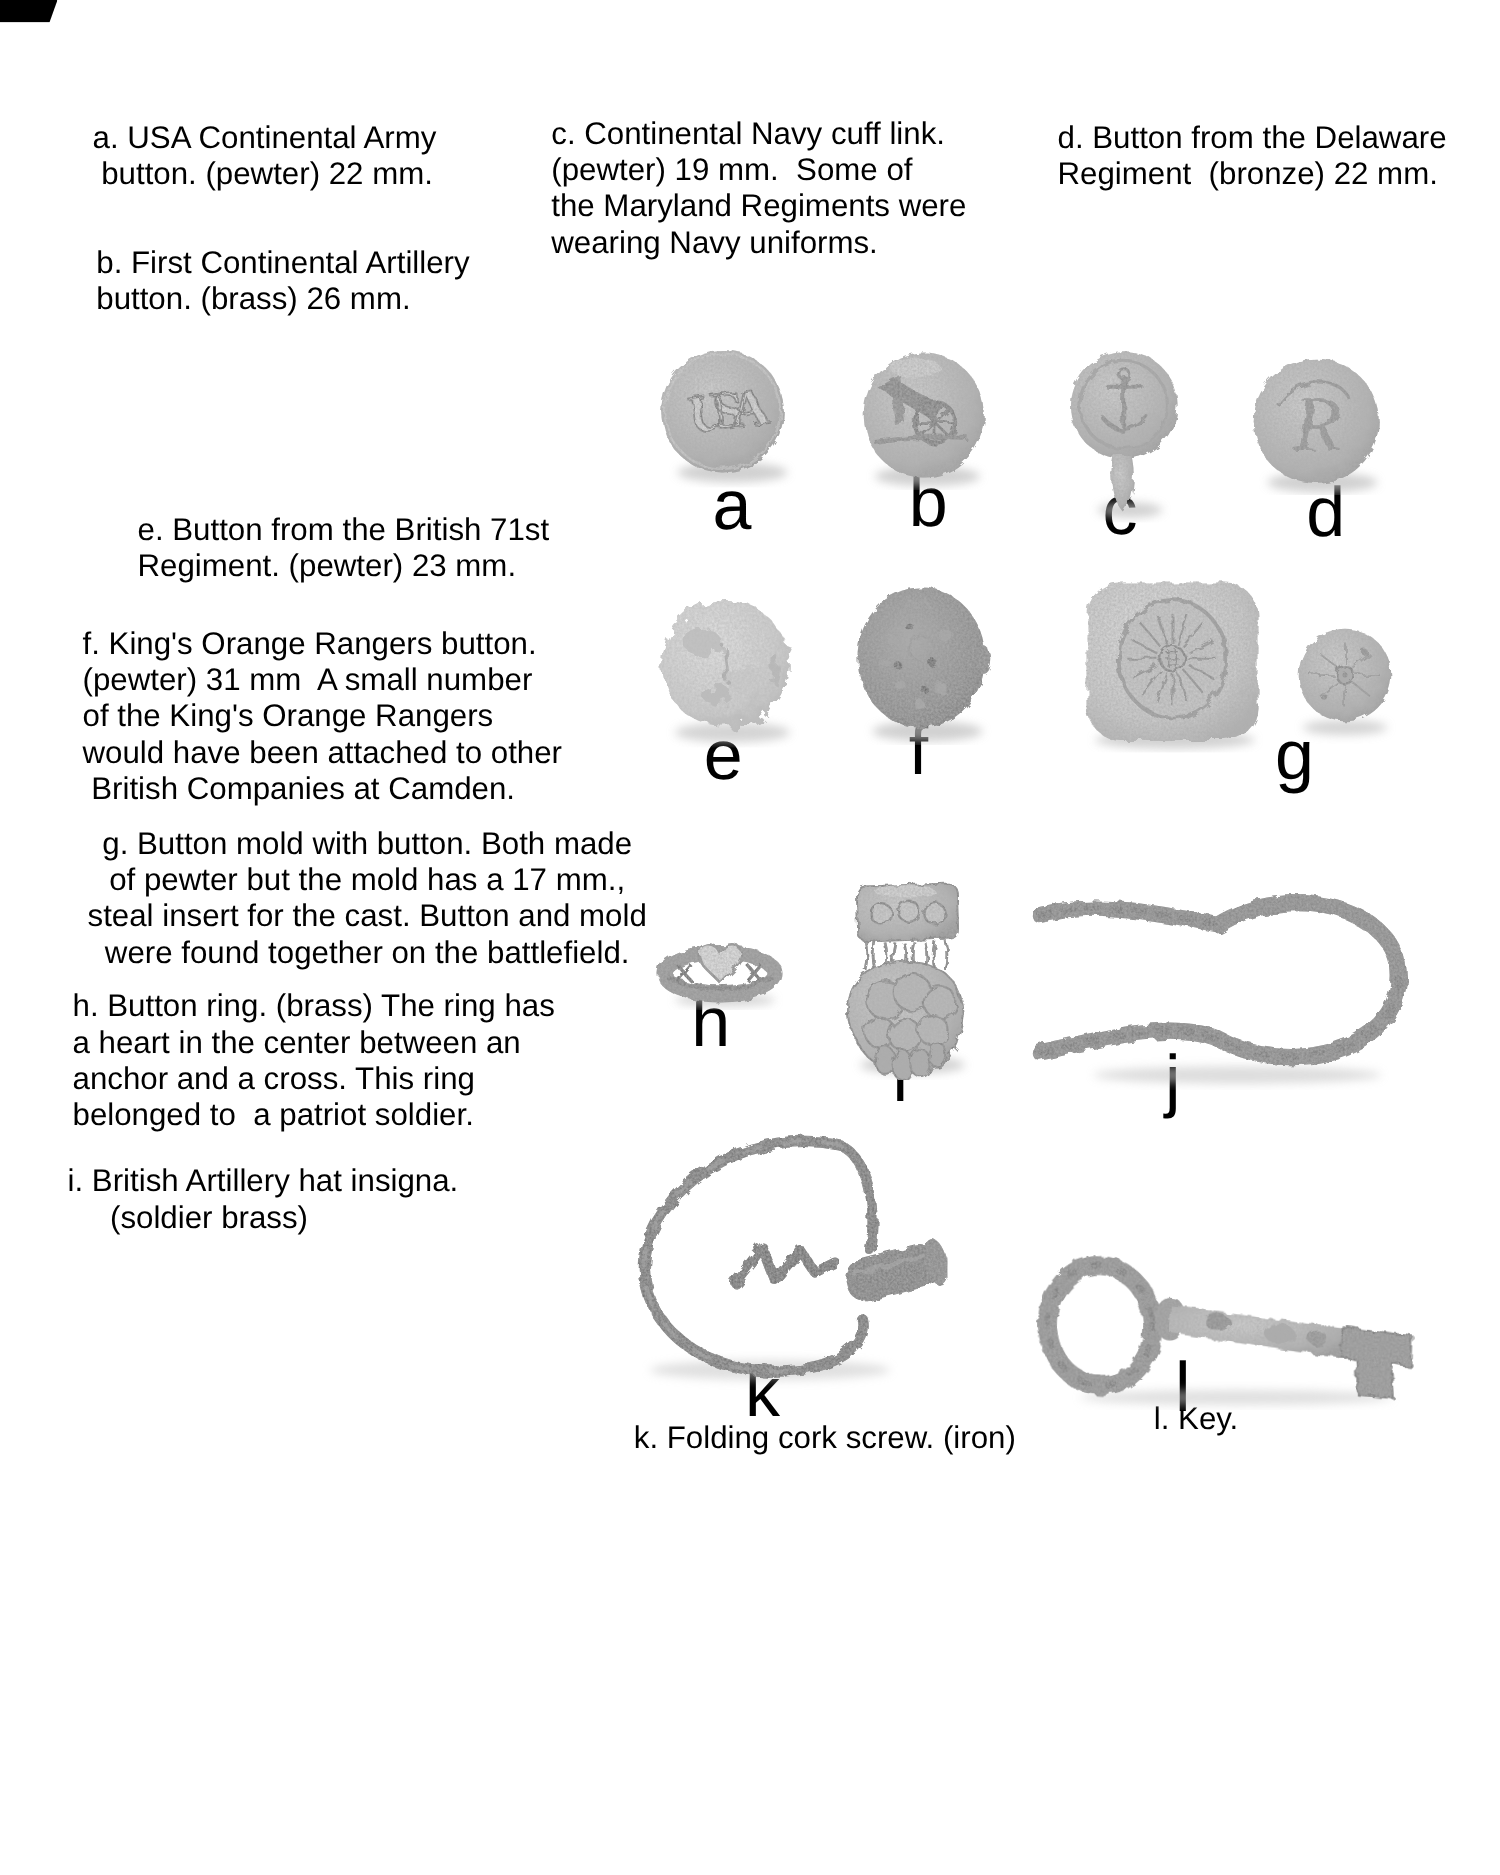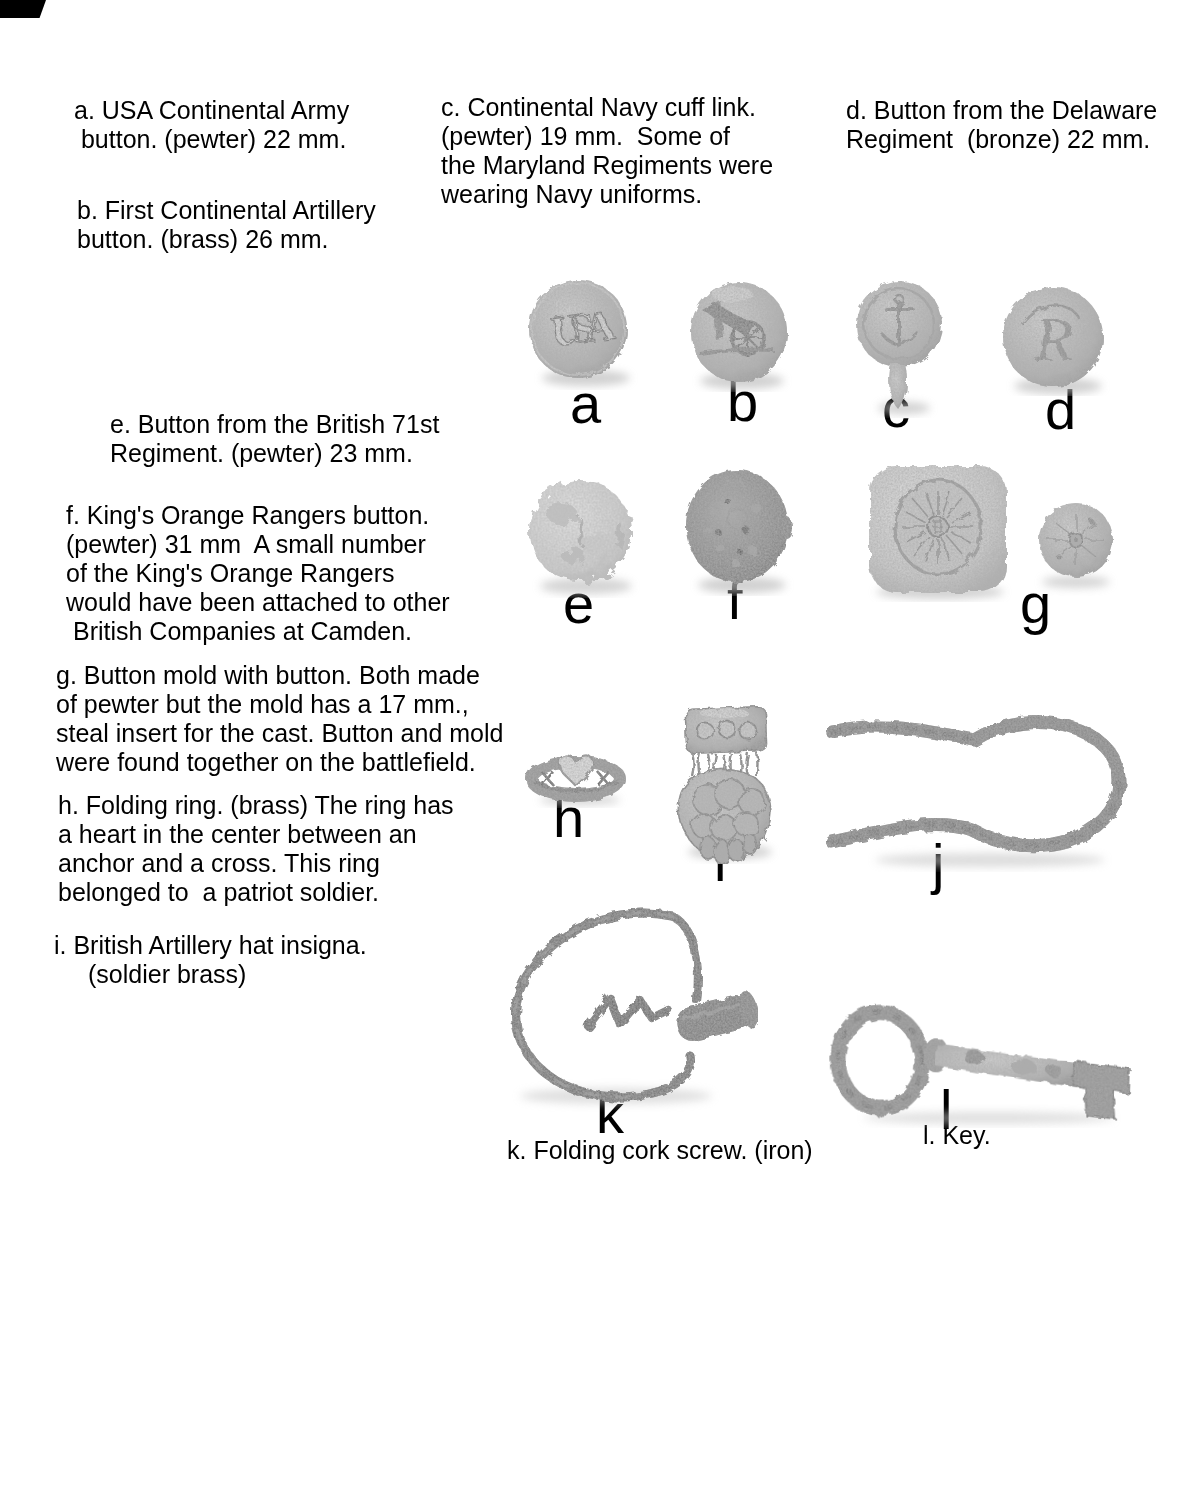--- a/index.html
+++ b/index.html
@@ -38,25 +38,25 @@
 wearing Navy uniforms.</div>
   <div class="caption" style="left:846px;top:96px;">d. Button from the Delaware
 Regiment  (bronze) 22 mm.</div>
   <div class="caption" style="left:66px;top:410px;margin-left:44px;">e. Button from the British 71st
 Regiment. (pewter) 23 mm.</div>
   <div class="caption" style="left:66px;top:501px;">f. King's Orange Rangers button.
 (pewter) 31 mm  A small number
 of the King's Orange Rangers
 would have been attached to other
  British Companies at Camden.</div>
-  <div class="caption" style="left:56px;top:661px;">g. Button mold with button. Both made
+  <div class="caption" style="left:70px;top:661px;text-align:center;">g. Button mold with button. Both made
 of pewter but the mold has a 17 mm.,
 steal insert for the cast. Button and mold
 were found together on the battlefield.</div>
-  <div class="caption" style="left:58px;top:791px;">h. Folding ring. (brass) The ring has
+  <div class="caption" style="left:58px;top:791px;">h. Button ring. (brass) The ring has
 a heart in the center between an
 anchor and a cross. This ring
 belonged to  a patriot soldier.</div>
   <div class="caption" style="left:54px;top:931px;">i. British Artillery hat insigna.</div>
   <div class="caption" style="left:88px;top:960px;">(soldier brass)</div>
   <div class="caption" style="left:507px;top:1136px;">k. Folding cork screw. (iron)</div>
   <div class="caption" style="left:923px;top:1121px;">l. Key.</div>
 
   <div class="figlabel" style="left:570px;top:376px;">a</div>
   <div class="figlabel" style="left:727px;top:374px;">b</div>

